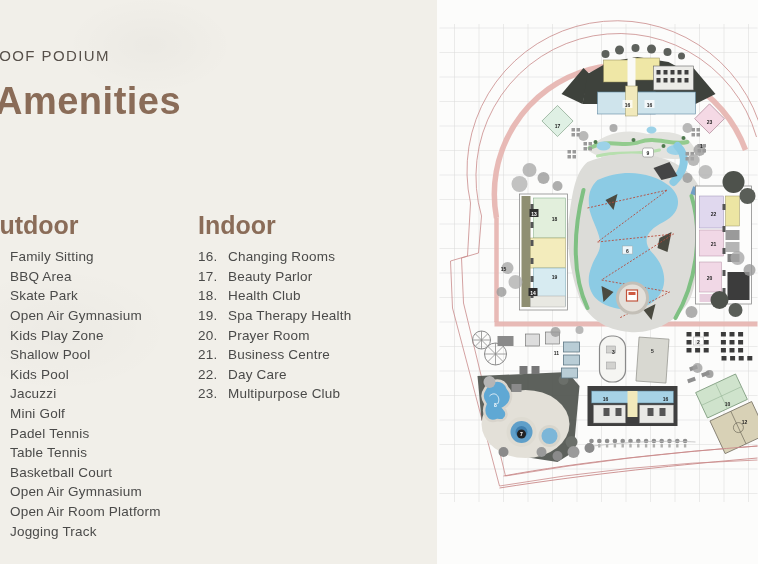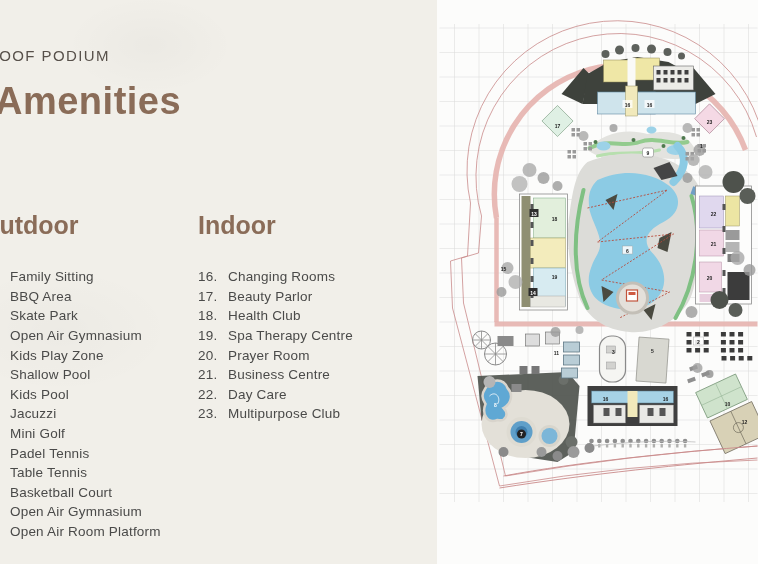--- a/index.html
+++ b/index.html
@@ -10,21 +10,21 @@
       radial-gradient(ellipse 160px 90px at 60px 330px, rgba(0,0,0,0.02), transparent 70%),
       #f1efe9;}
   .plan-panel{position:absolute;left:437px;top:0;width:321px;height:564px;background:#fcfcfb;}
   .eyebrow{position:absolute;left:-13px;top:47px;font-size:15px;letter-spacing:1.4px;color:#57504a;white-space:nowrap;}
   .title{position:absolute;left:-5px;top:80px;font-size:38px;font-weight:700;color:#8a6c58;letter-spacing:.5px;white-space:nowrap;}
   .col{position:absolute;top:211px;}
   .col-outdoor{left:0;width:182px;}
   .col-indoor{left:198px;width:210px;}
   .colhead{font-size:25px;font-weight:700;color:#8a6c58;line-height:28px;white-space:nowrap;}
   .col-outdoor .colhead{margin-left:-20px;}
-  .list{margin-top:28px;}
+  .list{margin-top:8px;}
   .col-outdoor .list{padding-left:10px;}
   .row{height:19.6px;display:flex;align-items:center;font-size:13.5px;color:#4a4a49;letter-spacing:.2px;white-space:nowrap;}
   .row .num{width:30px;flex:none;}
   svg text{font-family:"Liberation Sans",sans-serif;font-size:5px;font-weight:700;fill:#1d1d1d;}
   svg text.w{fill:#ffffff;}
 </style>
 </head>
 <body>
 
 <div class="page">
@@ -43,20 +43,21 @@
         <div class="row">Kids Play Zone</div>
         <div class="row">Shallow Pool</div>
         <div class="row">Kids Pool</div>
         <div class="row">Jacuzzi</div>
         <div class="row">Mini Golf</div>
         <div class="row">Padel Tennis</div>
         <div class="row">Table Tennis</div>
         <div class="row">Basketball Court</div>
         <div class="row">Open Air Gymnasium</div>
         <div class="row">Open Air Room Platform</div>
+        <div class="row">Jogging Track</div>
       </div>
   </div>
 
   <div class="col col-indoor">
     <div class="colhead">Indoor</div>
     <div class="list">
 
         <div class="row">
           <span class="num">16.</span>
           <span>Changing Rooms</span>
@@ -67,21 +68,21 @@
           <span>Beauty Parlor</span>
         </div>
 
         <div class="row">
           <span class="num">18.</span>
           <span>Health Club</span>
         </div>
 
         <div class="row">
           <span class="num">19.</span>
-          <span>Spa Therapy Centre</span>
+          <span>Spa Therapy Health</span>
         </div>
 
         <div class="row">
           <span class="num">20.</span>
           <span>Prayer Room</span>
         </div>
 
         <div class="row">
           <span class="num">21.</span>
           <span>Business Centre</span>

